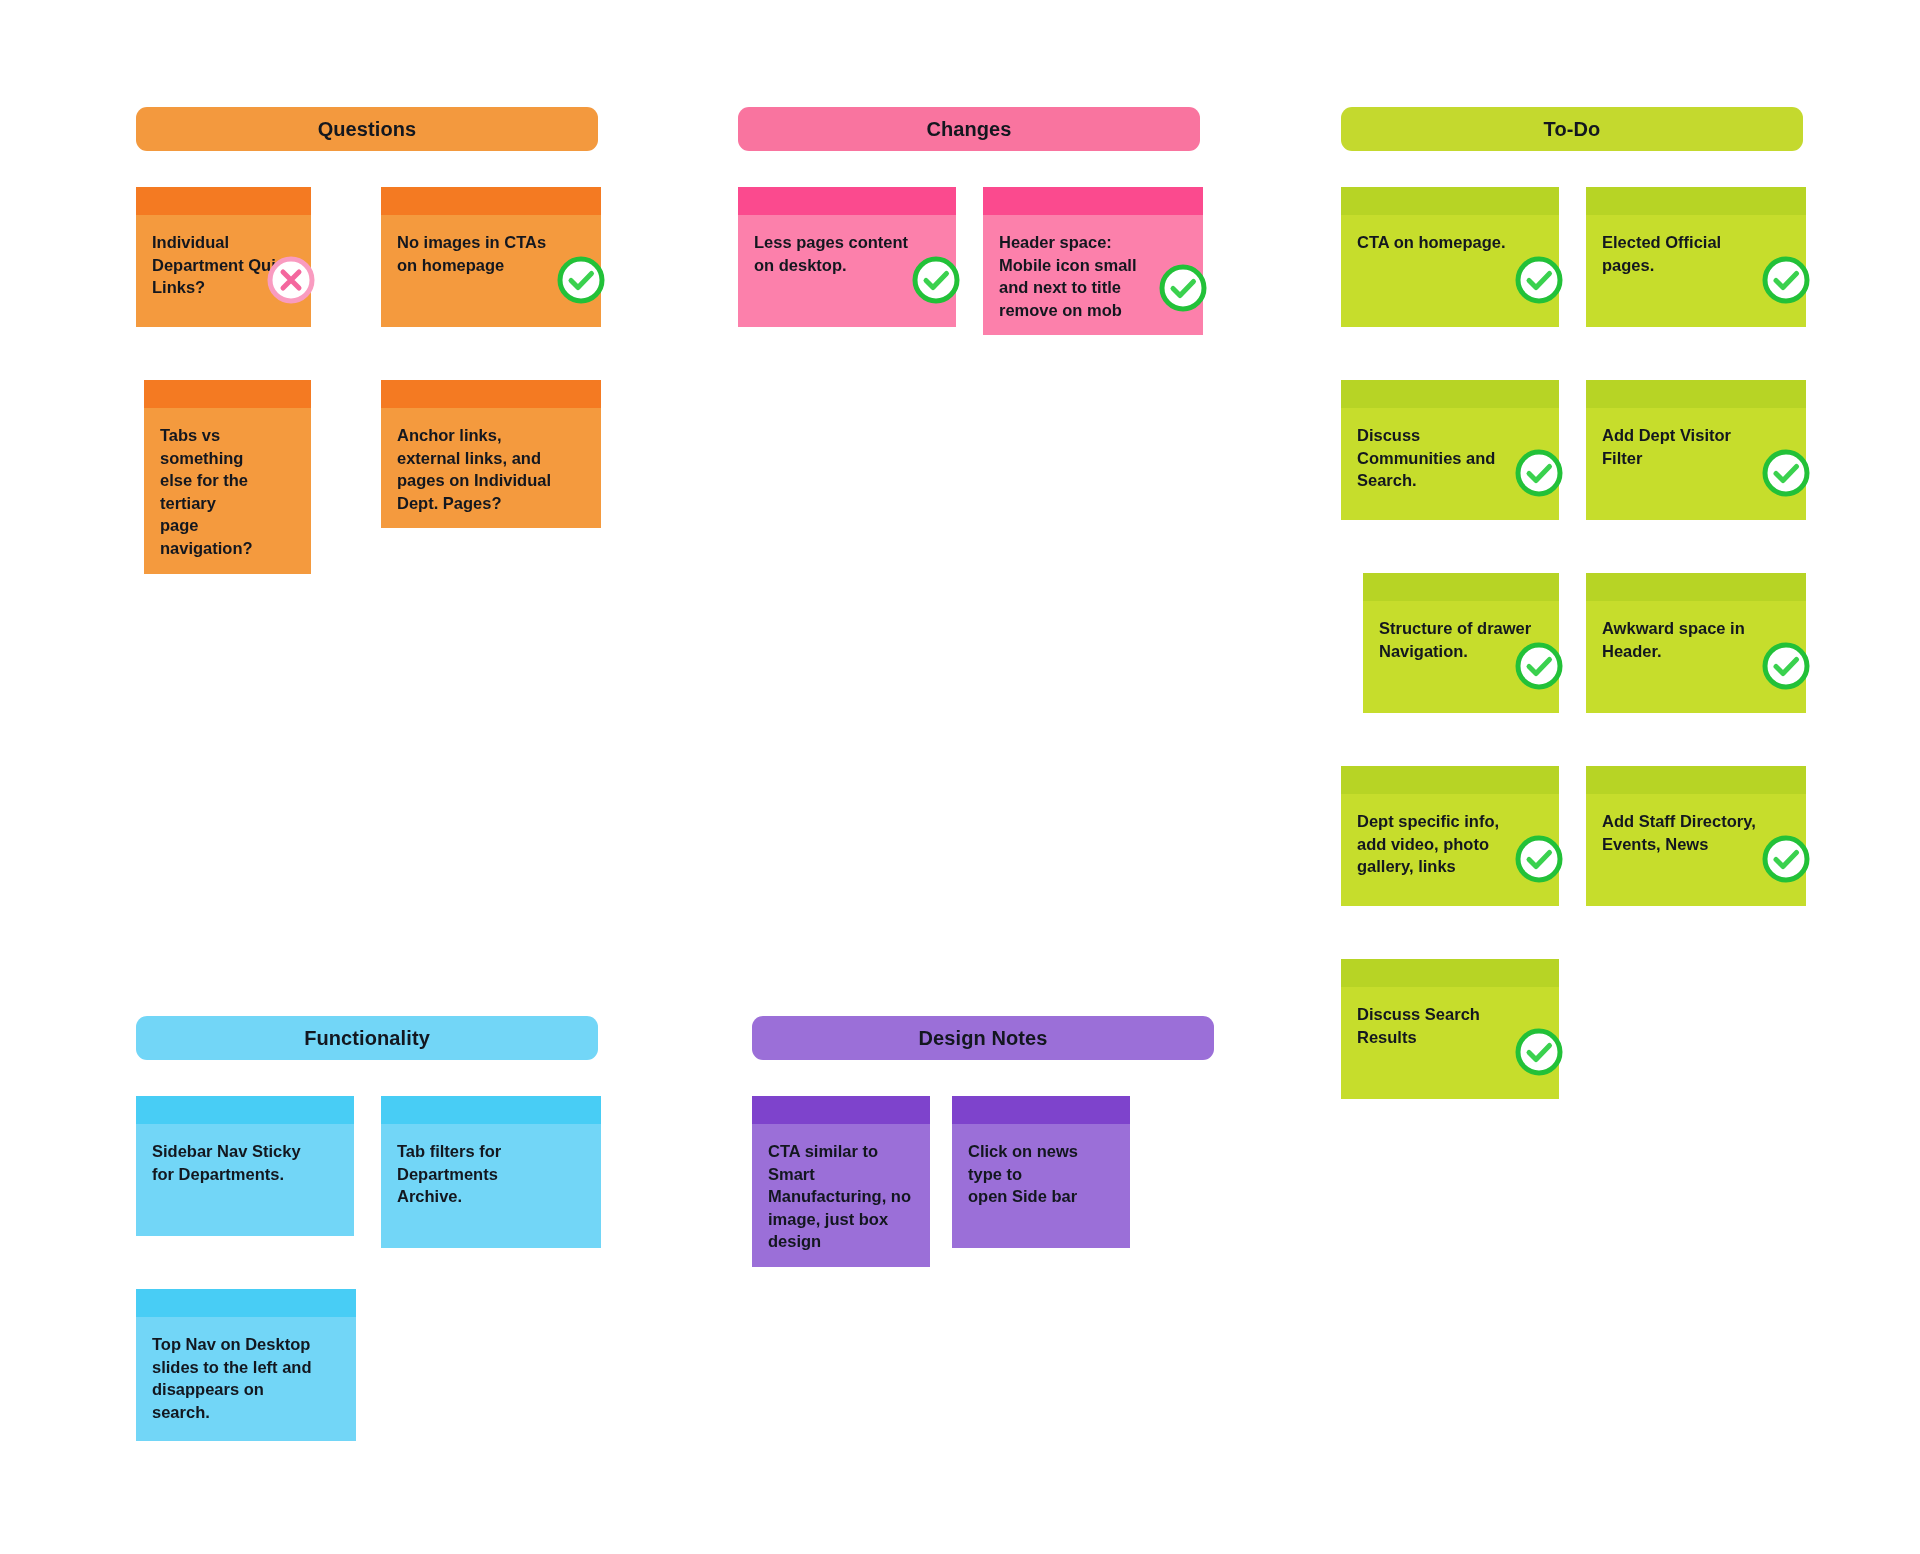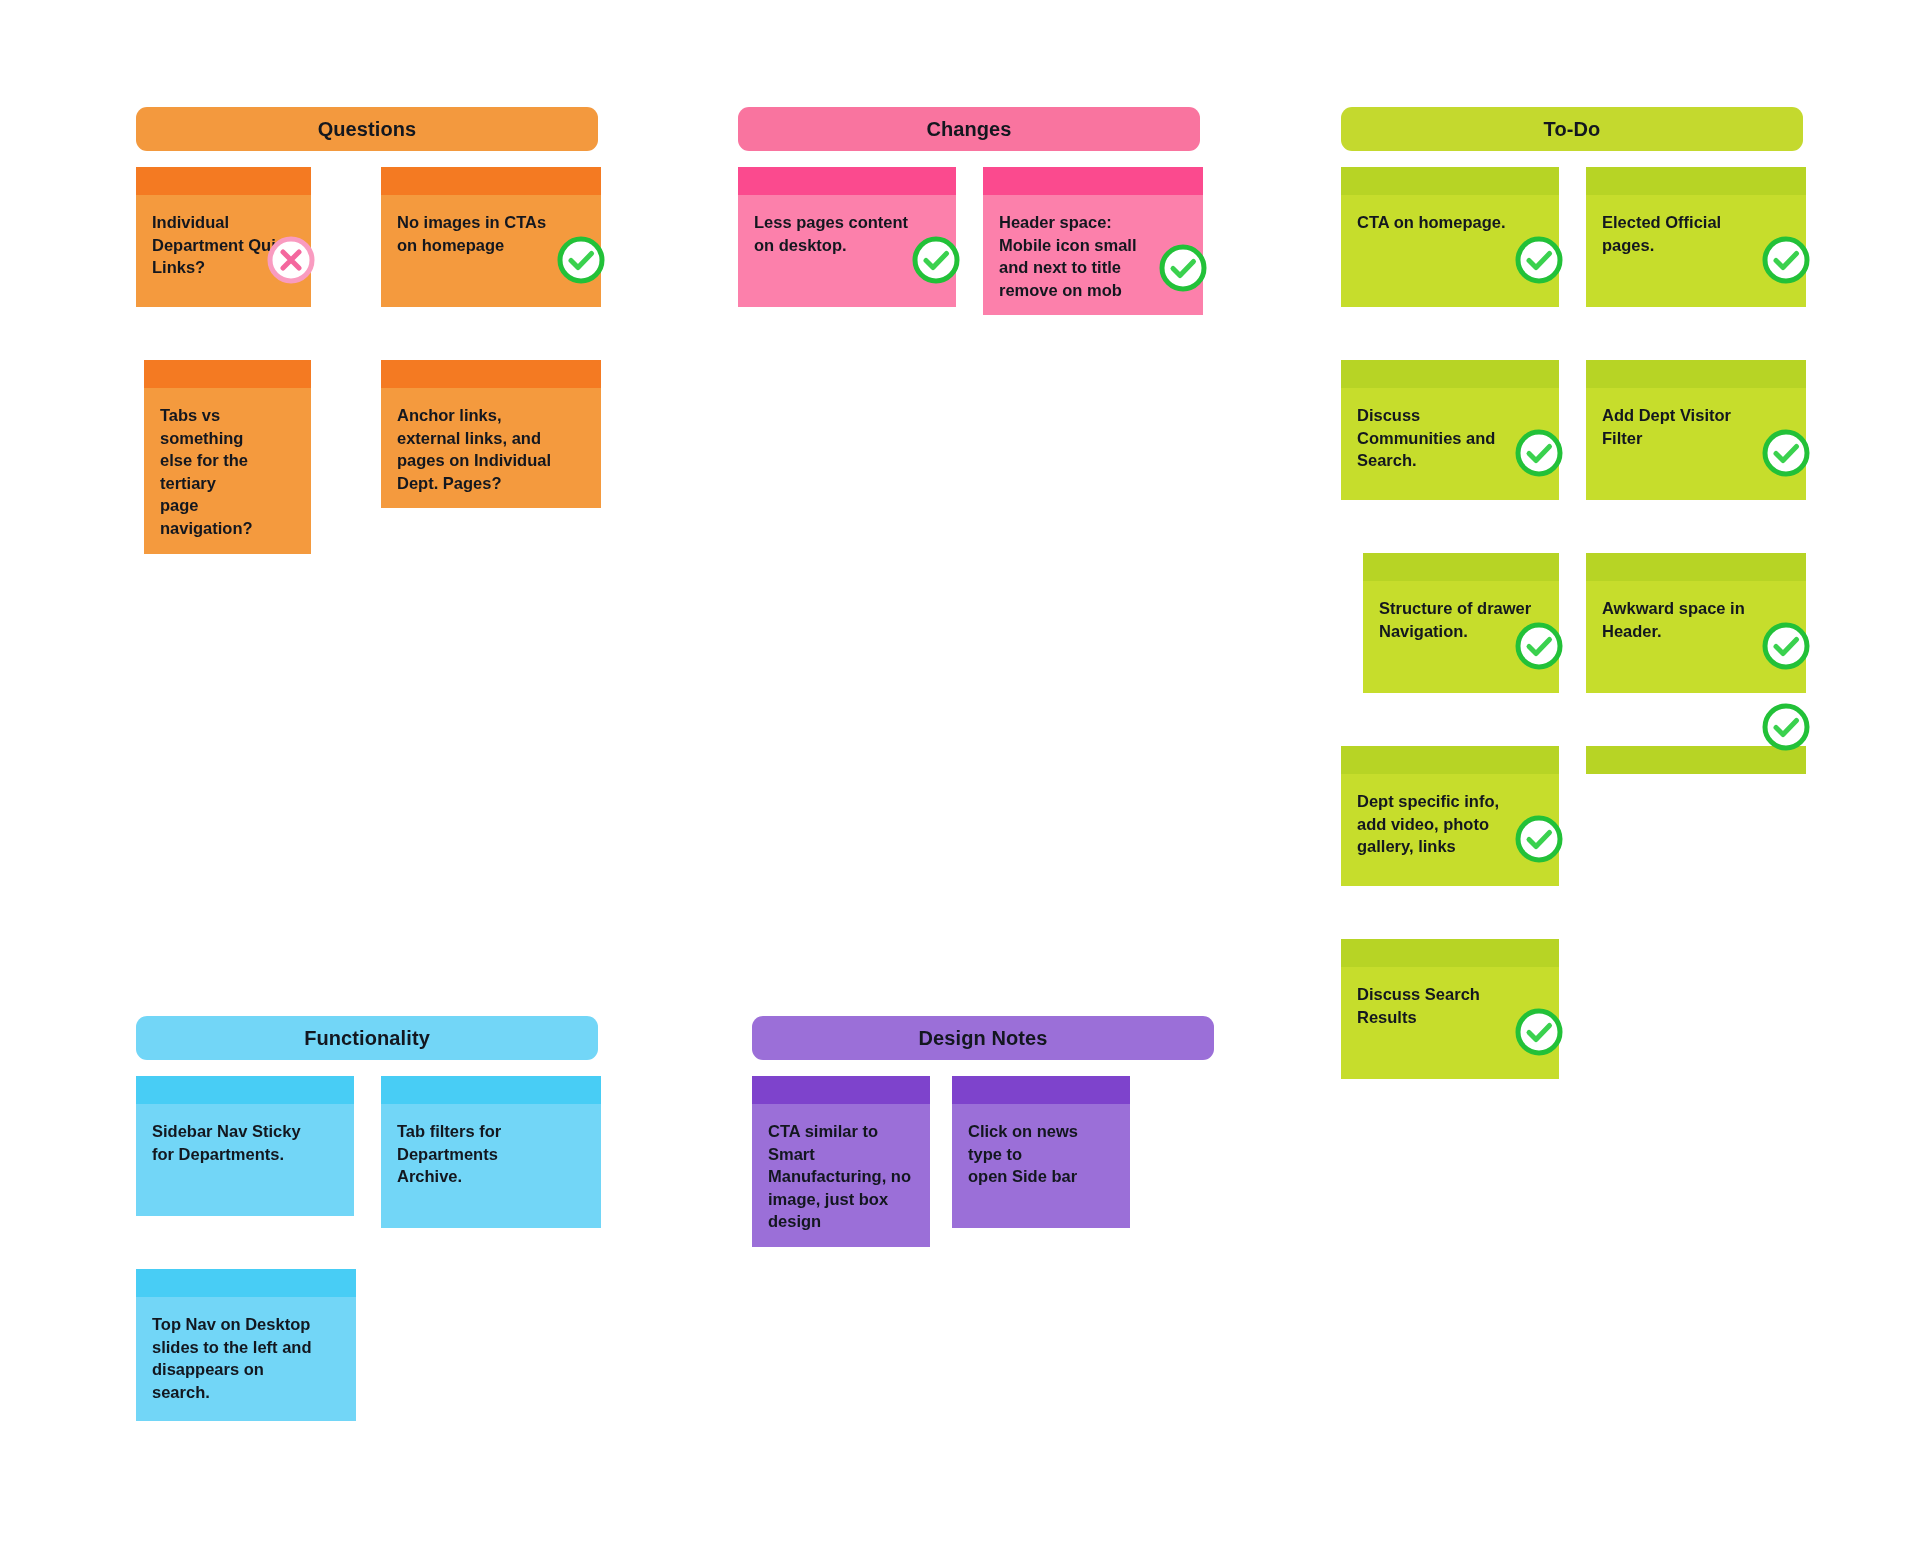--- a/index.html
+++ b/index.html
@@ -24,21 +24,21 @@
   .column {
     position: absolute;
   }
 
   .column-header {
     height: 44px;
     border-radius: 11px;
     display: flex;
     align-items: center;
     justify-content: center;
-    margin-bottom: 16px;
+    margin-bottom: 36px;
   }
 
   .column-header-label {
     font-size: 20px;
     font-weight: bold;
     color: #13171f;
     letter-spacing: 0.1px;
     line-height: 1;
   }
 
@@ -264,20 +264,24 @@
           </div>
           <div class="status">
             <svg viewBox="0 0 50 50" aria-hidden="true">
               <circle cx="25" cy="25" r="21" fill="#ffffff" stroke="#22c138" stroke-width="5"></circle>
               <path d="M15 25.5 L22 32.5 L35.5 18.5" fill="none" stroke="#3ad14e" stroke-width="5" stroke-linecap="round" stroke-linejoin="round"></path>
             </svg>
           </div>
         </div>
         <div class="note" style="position: absolute; left: 245px; top: 579px; width: 220px;">
           <div class="note-strip" style="background: rgb(183, 212, 37);"></div>
+          <div class="note-body" style="background: rgb(198, 221, 44); min-height: 112px;">
+            <div class="note-text">Add Staff Directory,
+Events, News</div>
+          </div>
           <div class="status">
             <svg viewBox="0 0 50 50" aria-hidden="true">
               <circle cx="25" cy="25" r="21" fill="#ffffff" stroke="#22c138" stroke-width="5"></circle>
               <path d="M15 25.5 L22 32.5 L35.5 18.5" fill="none" stroke="#3ad14e" stroke-width="5" stroke-linecap="round" stroke-linejoin="round"></path>
             </svg>
           </div>
         </div>
         <div class="note" style="position: absolute; left: 0px; top: 772px; width: 218px;">
           <div class="note-strip" style="background: rgb(183, 212, 37);"></div>
           <div class="note-body" style="background: rgb(198, 221, 44); min-height: 112px;">

